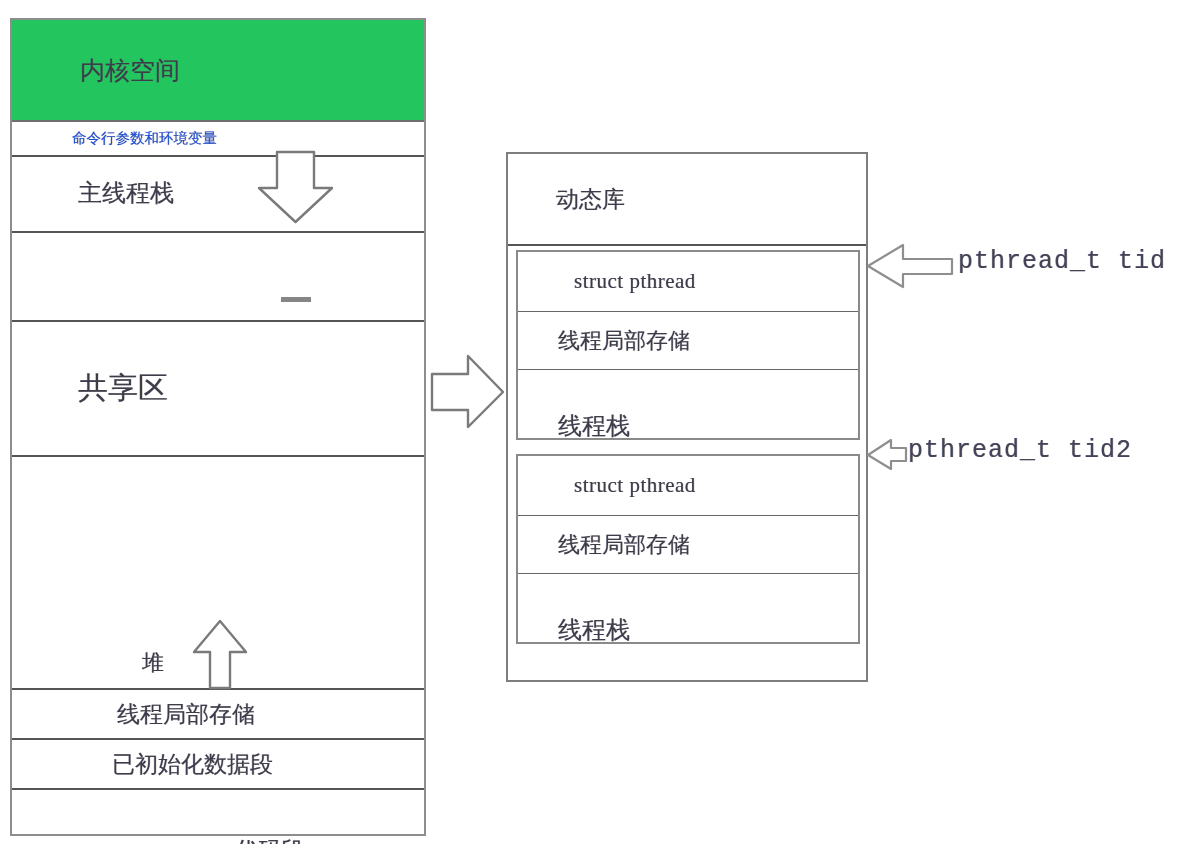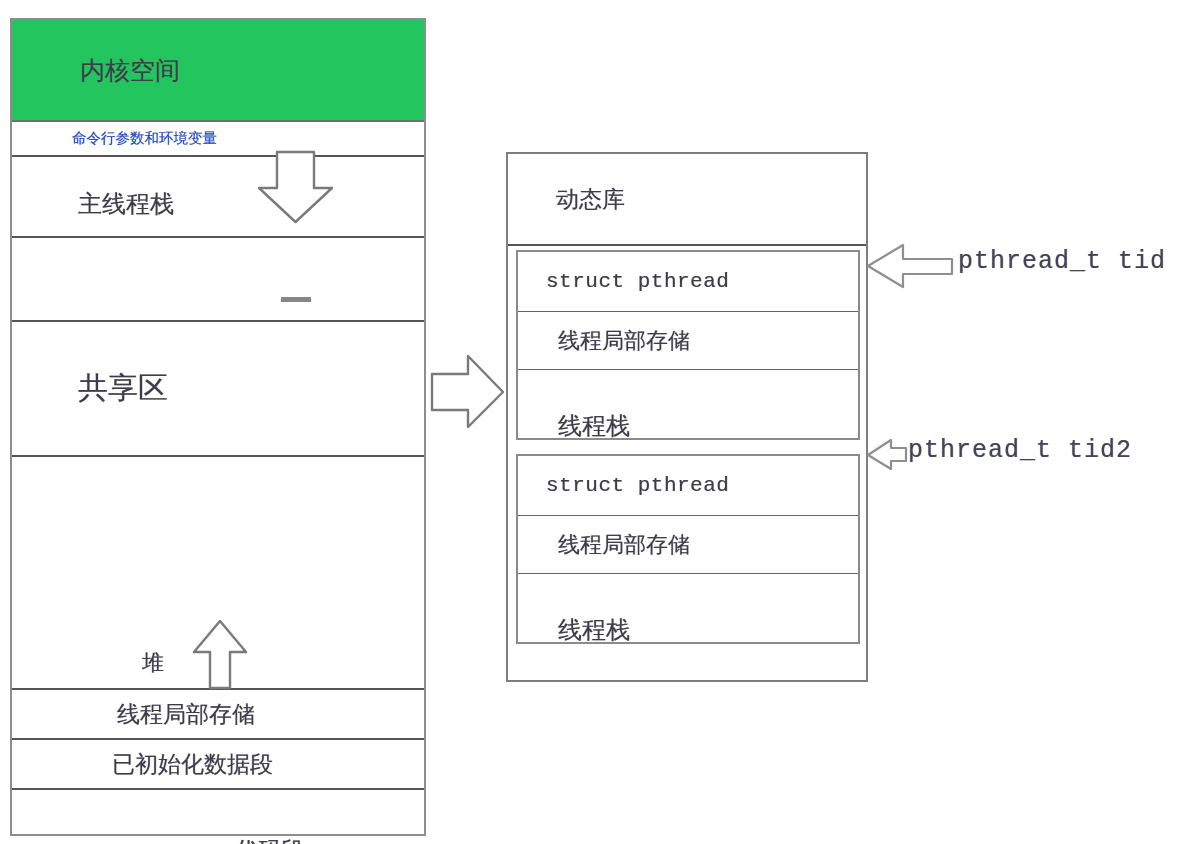--- a/index.html
+++ b/index.html
@@ -35,21 +35,21 @@
     align-items: center;
     background: transparent;
   }
 
   #seg-kernel {
     top: 0; height: 102px;
     background: #22c55e;
     border-bottom: 2px solid #6f6f6f;
   }
   #seg-args   { top: 102px; height: 35px; }
-  #seg-mainstack { top: 152px; height: 66px; }
+  #seg-mainstack { top: 135px; height: 78px; }
   #seg-gap1   { top: 215px; height: 87px; }
   #seg-shared { top: 302px; height: 135px; }
   #seg-gap2   { top: 437px; height: 233px; }
   #seg-bss    { top: 670px; height: 50px; }
   #seg-data   { top: 720px; height: 50px; }
   #seg-text   { top: 814px; height: 32px; border-bottom: none; justify-content: center; }
 
   .seg-label {
     display: block;
     white-space: nowrap;
@@ -95,22 +95,22 @@
   .trow {
     position: absolute; left: 0; width: 100%;
     display: flex; align-items: center;
     border-bottom: 1.6px solid #666;
   }
   .trow.last { border-bottom: none; }
   .trow-a { top: 0;   height: 60px; }
   .trow-b { top: 60px; height: 58px; }
   .trow-c { top: 118px; height: 68px; }
 
-  .lbl-struct { font-size: 21px; margin-left: 28px;
-                font-family: Liberation Mono, monospace; letter-spacing: 0.5px; }
+  .lbl-struct { font-size: 21px; margin-left: 56px;
+                font-family: Liberation Serif, serif; letter-spacing: 0.5px; }
   .lbl-tls    { font-size: 22px; margin-left: 40px; }
   .lbl-tstack { font-size: 24px; margin-left: 40px; margin-top: 43px; }
 
   
   .tid-caption {
     position: absolute;
     font-family: "Liberation Mono", monospace;
     font-size: 25px;
     letter-spacing: 1px;
     white-space: nowrap;

